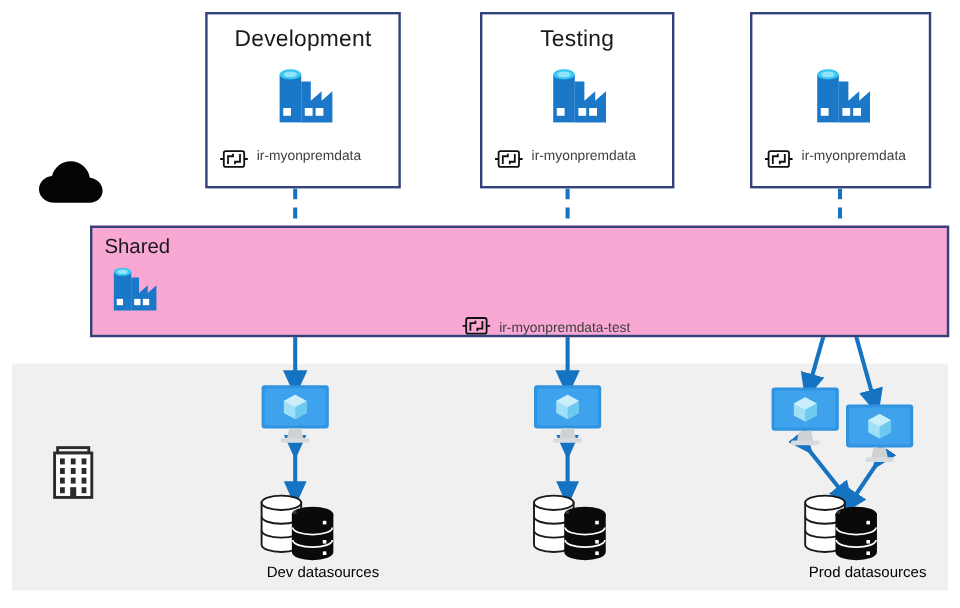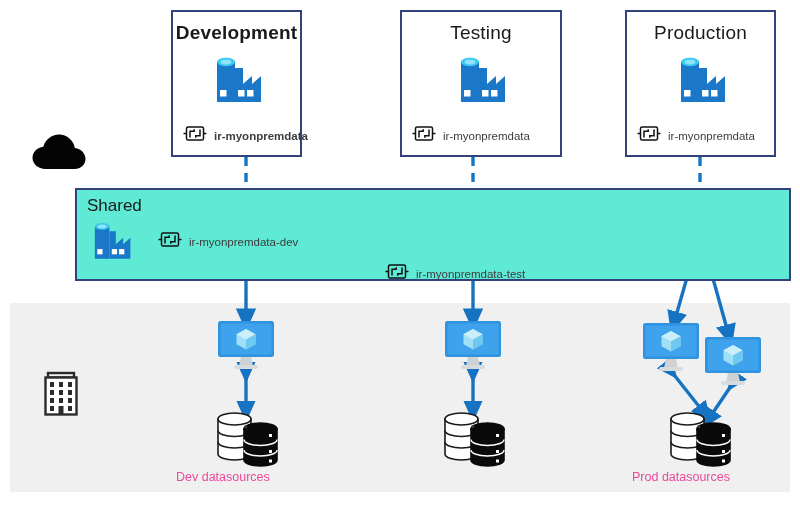--- a/index.html
+++ b/index.html
@@ -29,46 +29,46 @@
     position:absolute;left:0;right:0;top:10px;
     text-align:center;
     font-size:19px;color:#1a1a1a;
     letter-spacing:.2px;
   }
   .env-factory{
     position:absolute;left:50%;top:40px;transform:translateX(-50%);
   }
   .env-ir{
     position:absolute;left:10px;bottom:9px;
-    display:flex;align-items:center;gap:7px;
+    display:flex;align-items:flex-start;gap:7px;
   }
   .ir-label{font-size:11.5px;color:#3d3d3d;white-space:nowrap;}
 
   
   .shared-box{
     position:absolute;left:75px;top:188px;width:716px;height:93px;
-    border:2.5px solid #33427a;background:#5eead4;box-sizing:border-box;
+    border:2.5px solid #33427a;background:#f9a8d4;box-sizing:border-box;
   }
   .shared-title{
     position:absolute;left:10px;top:6px;font-size:17px;color:#1a1a1a;
   }
   .shared-factory{position:absolute;left:13px;top:28px;}
   .shared-ir{
     position:absolute;top:41px;
     display:flex;align-items:center;gap:7px;
   }
 
   
   svg.links{position:absolute;left:0;top:0;width:800px;height:507px;overflow:visible;}
 
   
   .vm{position:absolute;}
   .db{position:absolute;}
   .ds-label{
-    position:absolute;text-align:left;font-size:12.5px;color:#ec4899;
+    position:absolute;text-align:right;font-size:12.5px;color:#000000;
     white-space:nowrap;
   }
 
   
   .cloud-icon{position:absolute;left:31px;top:133px;}
   .building-icon{position:absolute;left:40px;top:365px;}
 </style>
 </head>
 <body>
 
@@ -130,21 +130,21 @@
         <rect x="10" y="33" width="4" height="5"></rect>
         <rect x="19" y="33" width="4" height="5"></rect>
         <rect x="28" y="33" width="4" height="5"></rect>
         <rect x="10" y="41" width="4" height="5"></rect>
         <rect x="28" y="41" width="4" height="5"></rect>
         <rect x="18.5" y="41" width="5" height="8.5"></rect>
       </g>
     </svg>
   </div>
 
-  <div class="env-box" style="left:171px;top:10px;width:131px;height:147px;font-weight:bold;">
+  <div class="env-box" style="left:171px;top:10px;width:163px;height:147px;">
     <div class="env-title">Development</div>
     <div class="env-factory">
       <svg width="52" height="56" viewBox="0 0 52 56">
         <path d="M24,16 L24,50 L50,50 L50,24 L41,32 L41,24 L32,32 L32,16 Z" fill="#1b77c8"></path>
         <rect x="6" y="10" width="18" height="40" fill="#1b77c8"></rect>
         <ellipse cx="15" cy="10" rx="9" ry="4.2" fill="#39c6f0"></ellipse>
         <ellipse cx="15" cy="10" rx="5.5" ry="2.4" fill="#8fe4fa"></ellipse>
         <g fill="#ffffff">
           <rect x="27" y="38" width="6.5" height="6.5"></rect>
           <rect x="36" y="38" width="6.5" height="6.5"></rect>
@@ -193,21 +193,20 @@
             <path d="M7,12.6 L7,6.2 L11.2,6.2 L11.2,4.2"></path>
             <path d="M17,4.4 L17,10.8 L12.8,10.8 L12.8,12.8"></path>
           </g>
         </svg>
       </span>
       <span class="ir-label">ir-myonpremdata</span>
     </div>
   </div>
 
   <div class="env-box" style="left:625px;top:10px;width:151px;height:147px;">
-    <div class="env-title">Production</div>
     <div class="env-factory">
       <svg width="52" height="56" viewBox="0 0 52 56">
         <path d="M24,16 L24,50 L50,50 L50,24 L41,32 L41,24 L32,32 L32,16 Z" fill="#1b77c8"></path>
         <rect x="6" y="10" width="18" height="40" fill="#1b77c8"></rect>
         <ellipse cx="15" cy="10" rx="9" ry="4.2" fill="#39c6f0"></ellipse>
         <ellipse cx="15" cy="10" rx="5.5" ry="2.4" fill="#8fe4fa"></ellipse>
         <g fill="#ffffff">
           <rect x="27" y="38" width="6.5" height="6.5"></rect>
           <rect x="36" y="38" width="6.5" height="6.5"></rect>
           <rect x="9" y="38" width="6.5" height="6.5"></rect>
@@ -239,34 +238,20 @@
         <ellipse cx="15" cy="10" rx="9" ry="4.2" fill="#39c6f0"></ellipse>
         <ellipse cx="15" cy="10" rx="5.5" ry="2.4" fill="#8fe4fa"></ellipse>
         <g fill="#ffffff">
           <rect x="27" y="38" width="6.5" height="6.5"></rect>
           <rect x="36" y="38" width="6.5" height="6.5"></rect>
           <rect x="9" y="38" width="6.5" height="6.5"></rect>
         </g>
       </svg>
     </div>
 
-    <div class="shared-ir" style="left:81px;">
-      <span>
-        <svg width="24" height="17" viewBox="0 0 24 17">
-          <g stroke="#111111" stroke-width="1.5" fill="none">
-            <line x1="0.5" y1="8.5" x2="3.5" y2="8.5"></line>
-            <line x1="20.5" y1="8.5" x2="23.5" y2="8.5"></line>
-            <rect x="3.5" y="2" width="17" height="13" rx="1.6"></rect>
-            <path d="M7,12.6 L7,6.2 L11.2,6.2 L11.2,4.2"></path>
-            <path d="M17,4.4 L17,10.8 L12.8,10.8 L12.8,12.8"></path>
-          </g>
-        </svg>
-      </span>
-      <span class="ir-label">ir-myonpremdata-dev</span>
-    </div>
 
     <div class="shared-ir" style="left:308px;margin-top:32px;">
       <span>
         <svg width="24" height="17" viewBox="0 0 24 17">
           <g stroke="#111111" stroke-width="1.5" fill="none">
             <line x1="0.5" y1="8.5" x2="3.5" y2="8.5"></line>
             <line x1="20.5" y1="8.5" x2="23.5" y2="8.5"></line>
             <rect x="3.5" y="2" width="17" height="13" rx="1.6"></rect>
             <path d="M7,12.6 L7,6.2 L11.2,6.2 L11.2,4.2"></path>
             <path d="M17,4.4 L17,10.8 L12.8,10.8 L12.8,12.8"></path>

